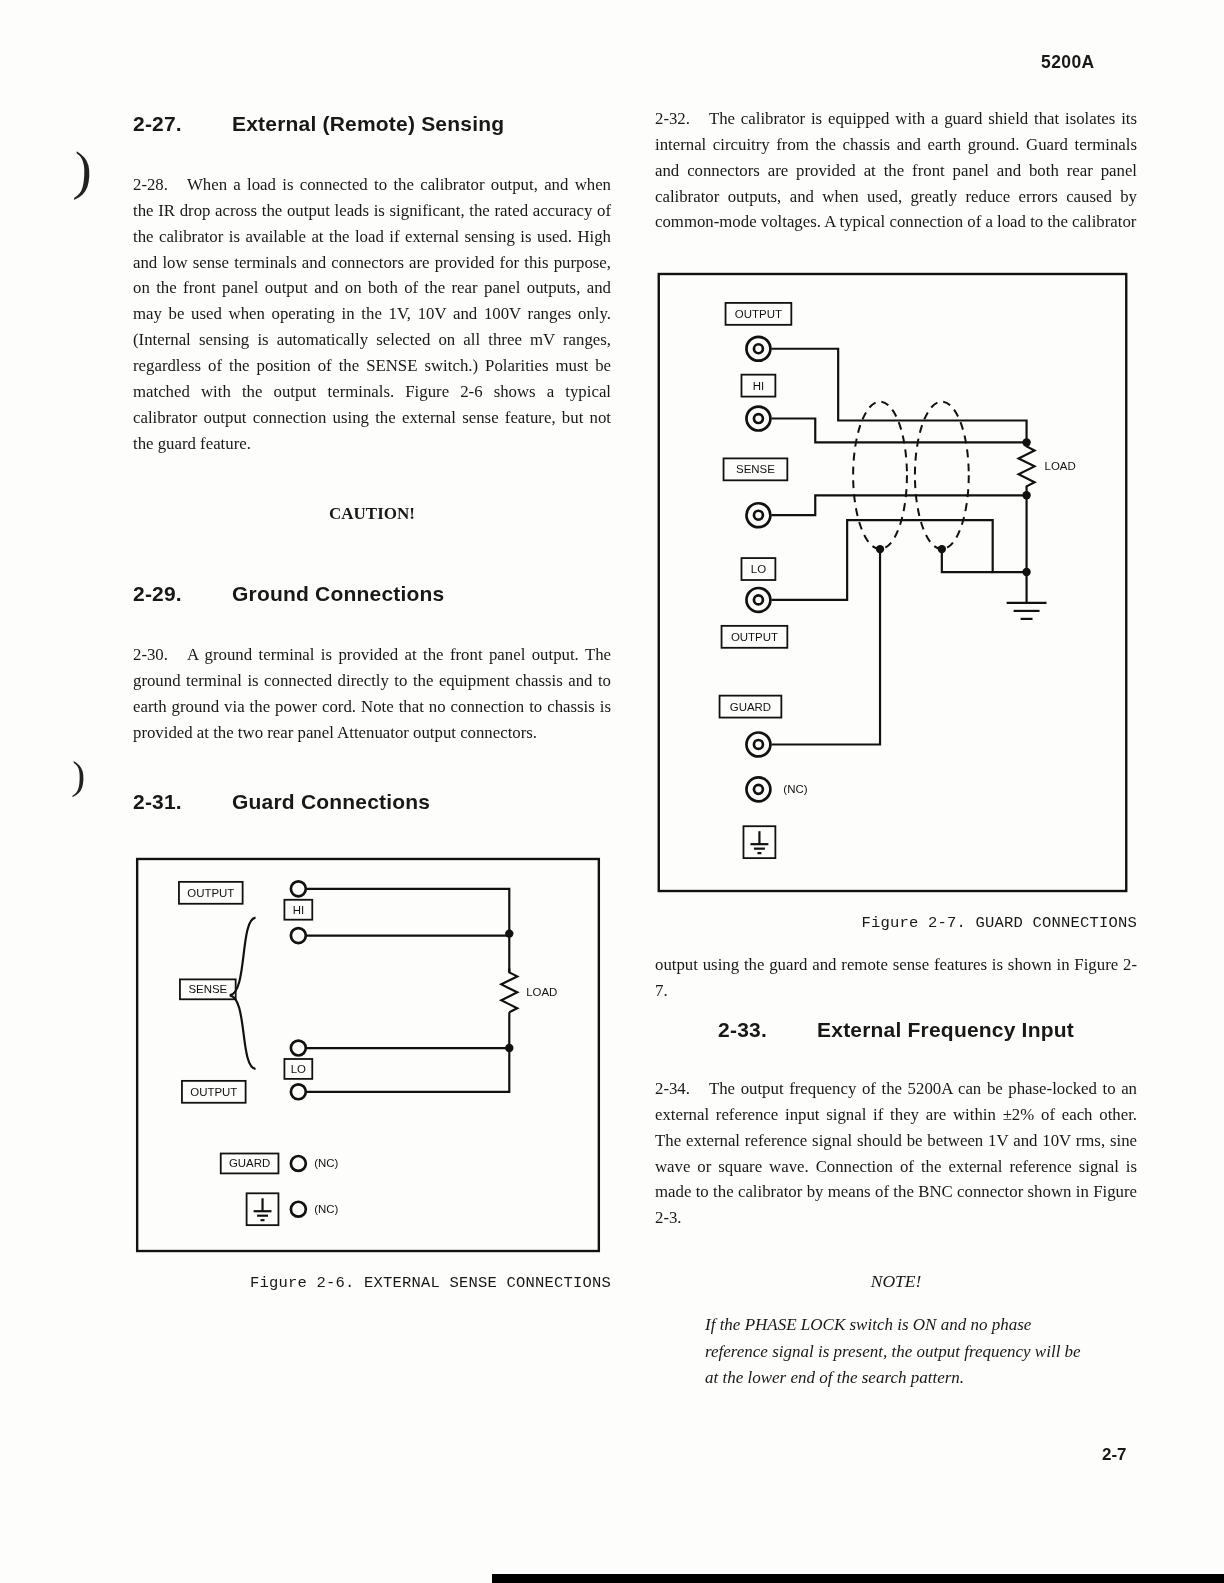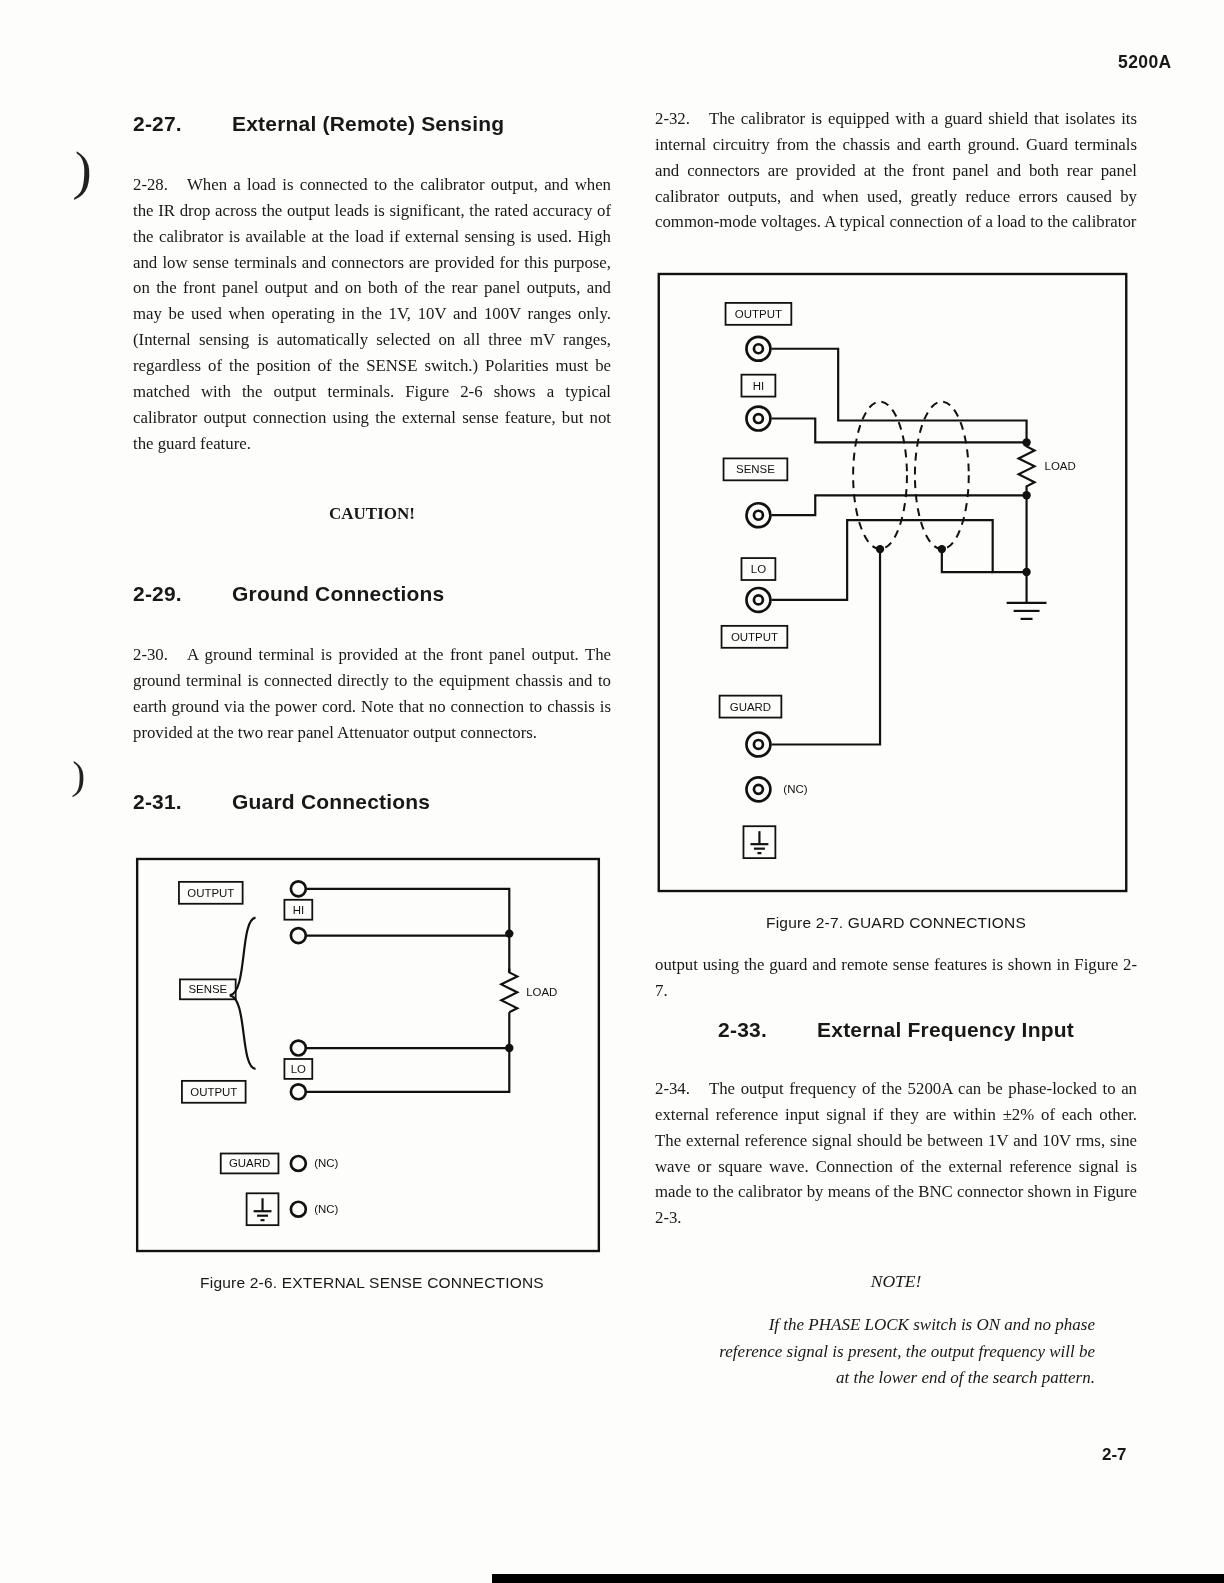--- a/index.html
+++ b/index.html
@@ -5,21 +5,21 @@
 <style>
   * { margin:0; padding:0; box-sizing:border-box; }
   html,body { background:#ffffff; }
   .page {
     position:relative; width:1224px; height:1583px;
     background:#fdfdfb; color:#181818;
     font-family:"Liberation Serif", serif;
     overflow:hidden;
   }
   .header-right {
-    position:absolute; left:1118px; top:52px;
+    position:absolute; left:1041px; top:52px;
     font-family:"Liberation Sans", sans-serif;
     font-weight:bold; font-size:17.5px; letter-spacing:.4px;
   }
   .page-number {
     position:absolute; left:1102px; top:1445px;
     font-family:"Liberation Sans", sans-serif;
     font-weight:bold; font-size:17px;
   }
   .col { position:absolute; }
   .col-left  { left:133px; top:112px; width:478px; }
@@ -39,26 +39,26 @@
   .mt36 { margin-top:36px; }
   .mt58 { margin-top:58px; } .mt44 { margin-top:44px; }
   .mt42 { margin-top:42px; } .mt26 { margin-top:14px;justify-content:center; }
   .mt30 { margin-top:20px; } .mt34 { margin-top:34px; }
   .mt40 { margin-top:40px; } .mt20 { margin-top:20px; }
 
   .caution-head { margin-top:48px; text-align:center; font-weight:bold; font-size:17px; }
   .caution-text { margin:22px 62px 0 47px; font-weight:bold; font-size:16.8px;
                   line-height:1.5; text-align:justify; }
   .note-head { text-align:center; font-style:italic; font-size:17.5px; }
-  .note-text { margin:20px 42px 0 50px; font-style:italic; font-size:17px; line-height:1.55;text-align:right; }
+  .note-text { margin:20px 42px 0 50px; font-style:italic; font-size:17px; line-height:1.55; }
 
   .figwrap { display:block; }
   .figcap {
-    font-family:Liberation Sans, sans-serif;
-    font-size:15.5px; text-align:center; letter-spacing:.2px;
+    font-family:Liberation Mono, monospace;
+    font-size:15.5px; text-align:right; letter-spacing:.2px;
   }
 
   svg { display:block; }
   svg .fbox    { fill:none; stroke:#111; stroke-width:2.4; }
   svg .lblrect { fill:none; stroke:#111; stroke-width:1.8; }
   svg text     { font-family:"Liberation Sans", sans-serif; font-size:11.5px; fill:#111; }
   svg text.mid { text-anchor:middle; }
   svg .wire    { fill:none; stroke:#111; stroke-width:2.2; }
   svg .term    { fill:none; stroke:#111; stroke-width:2.7; }
   svg .dot     { fill:#111; stroke:none; }

